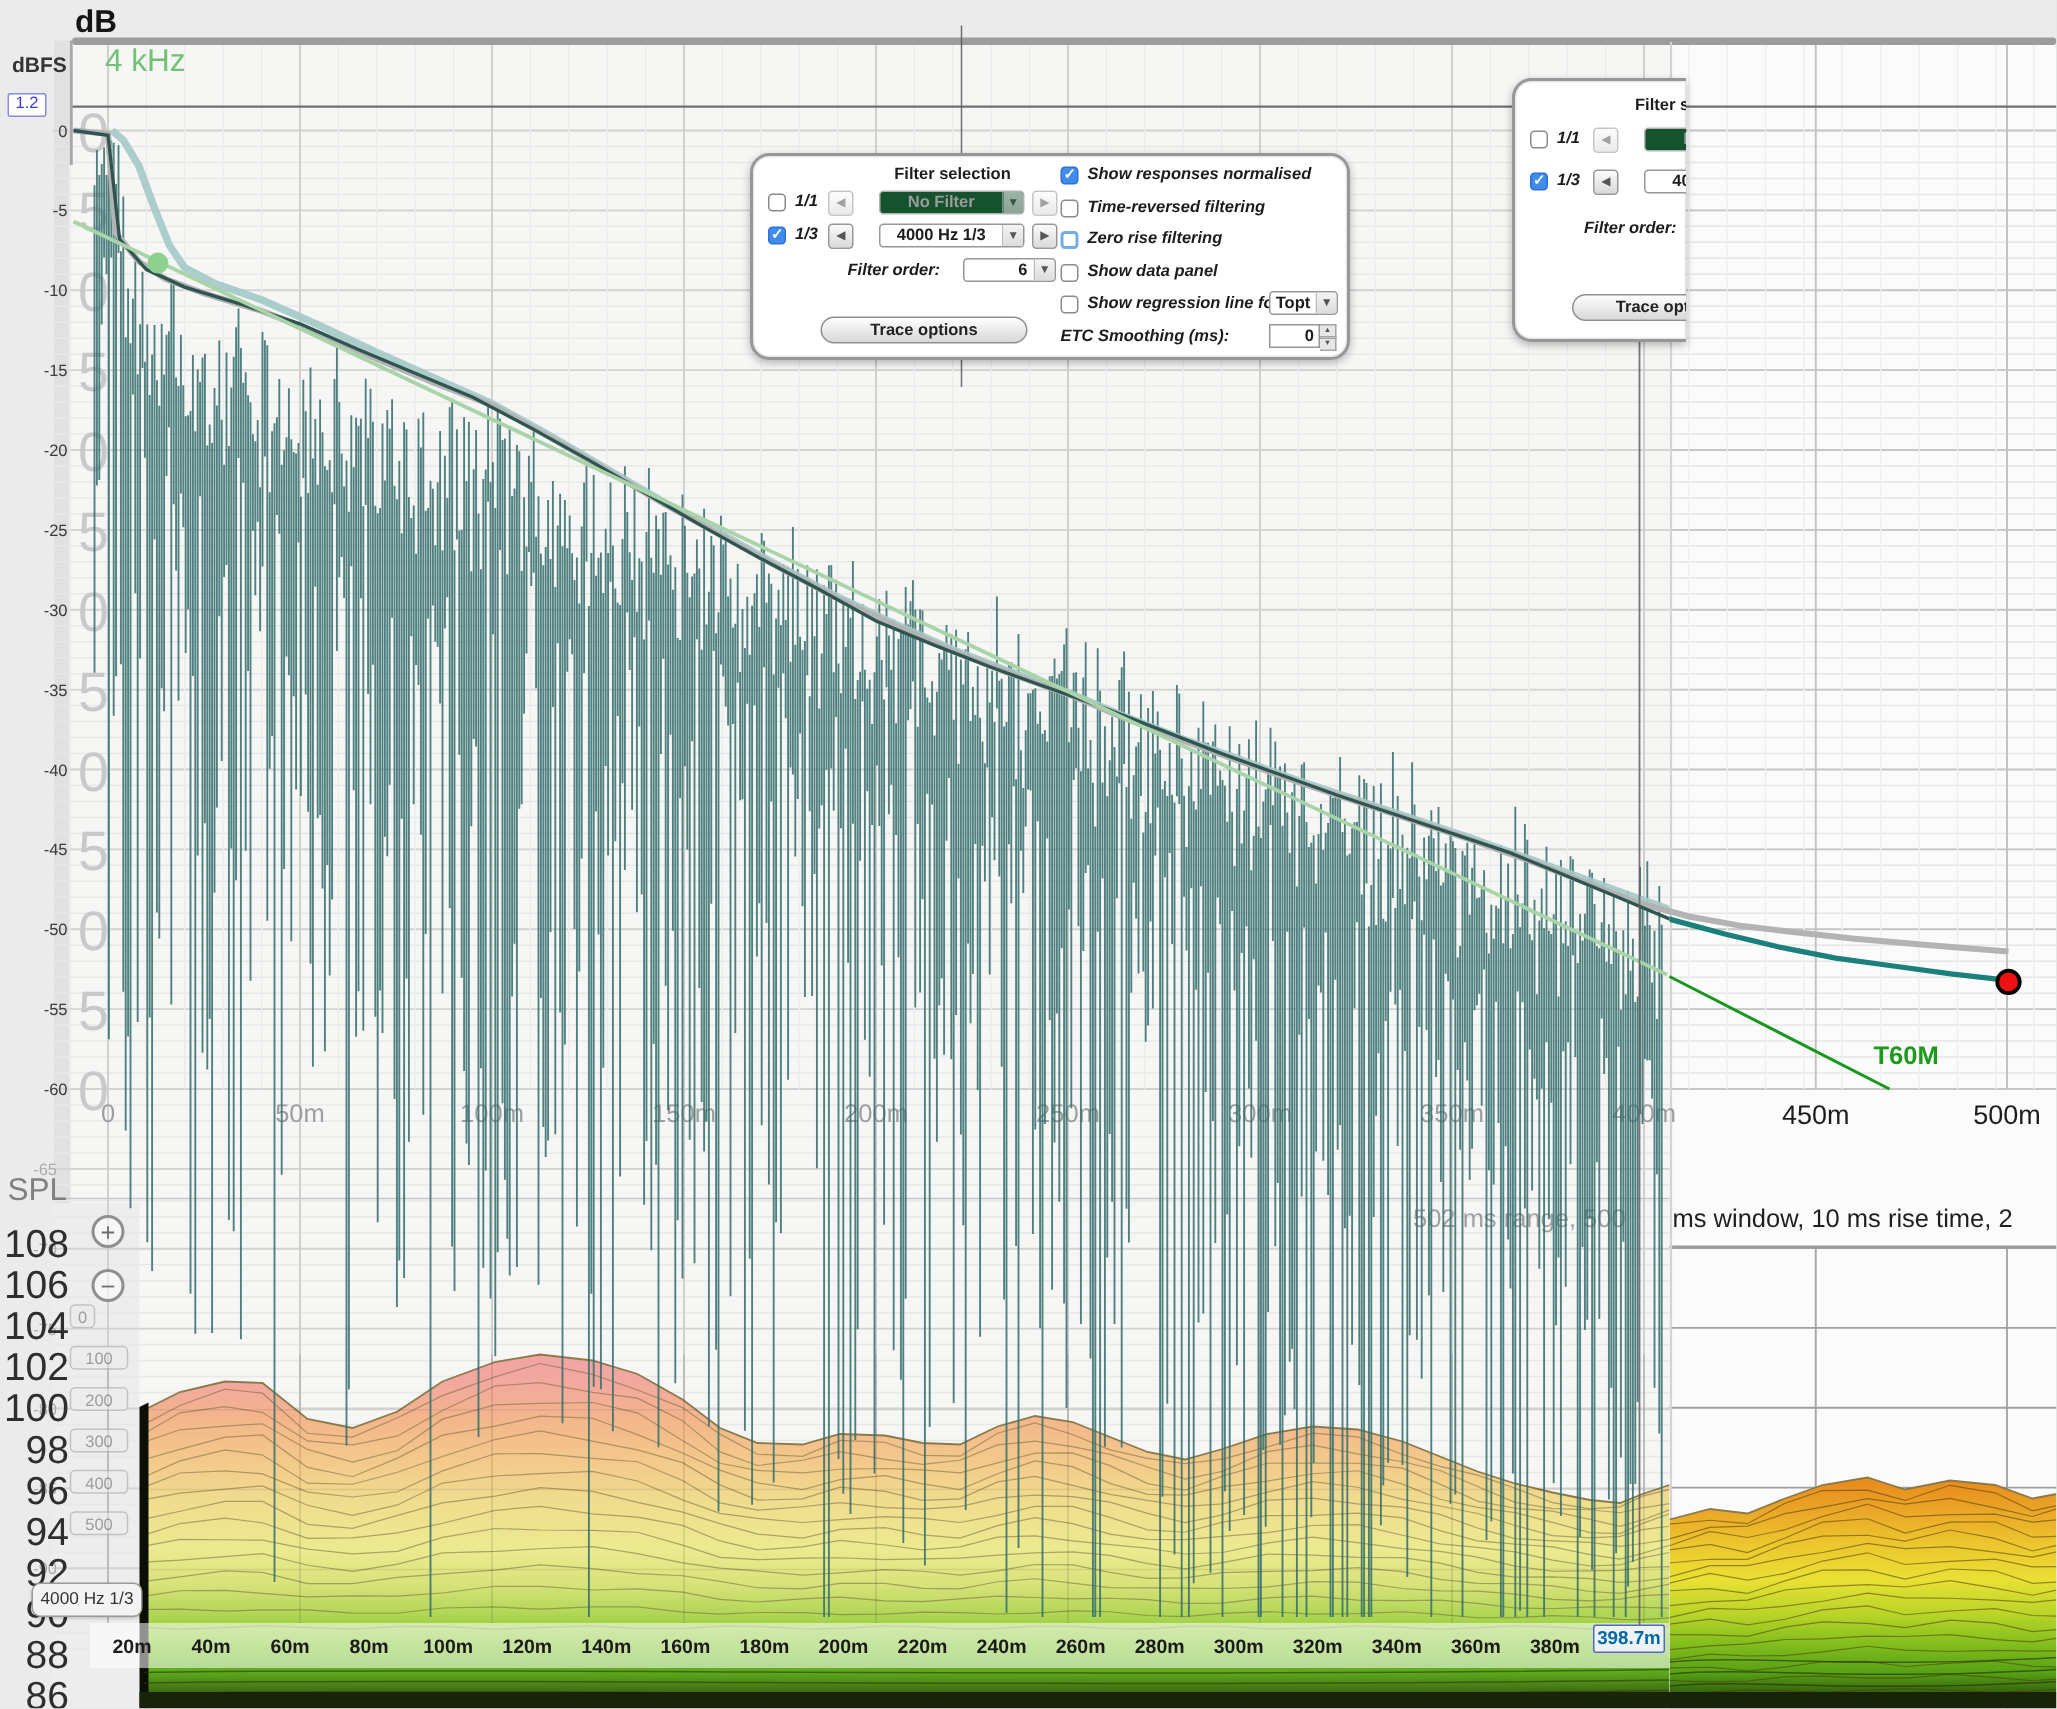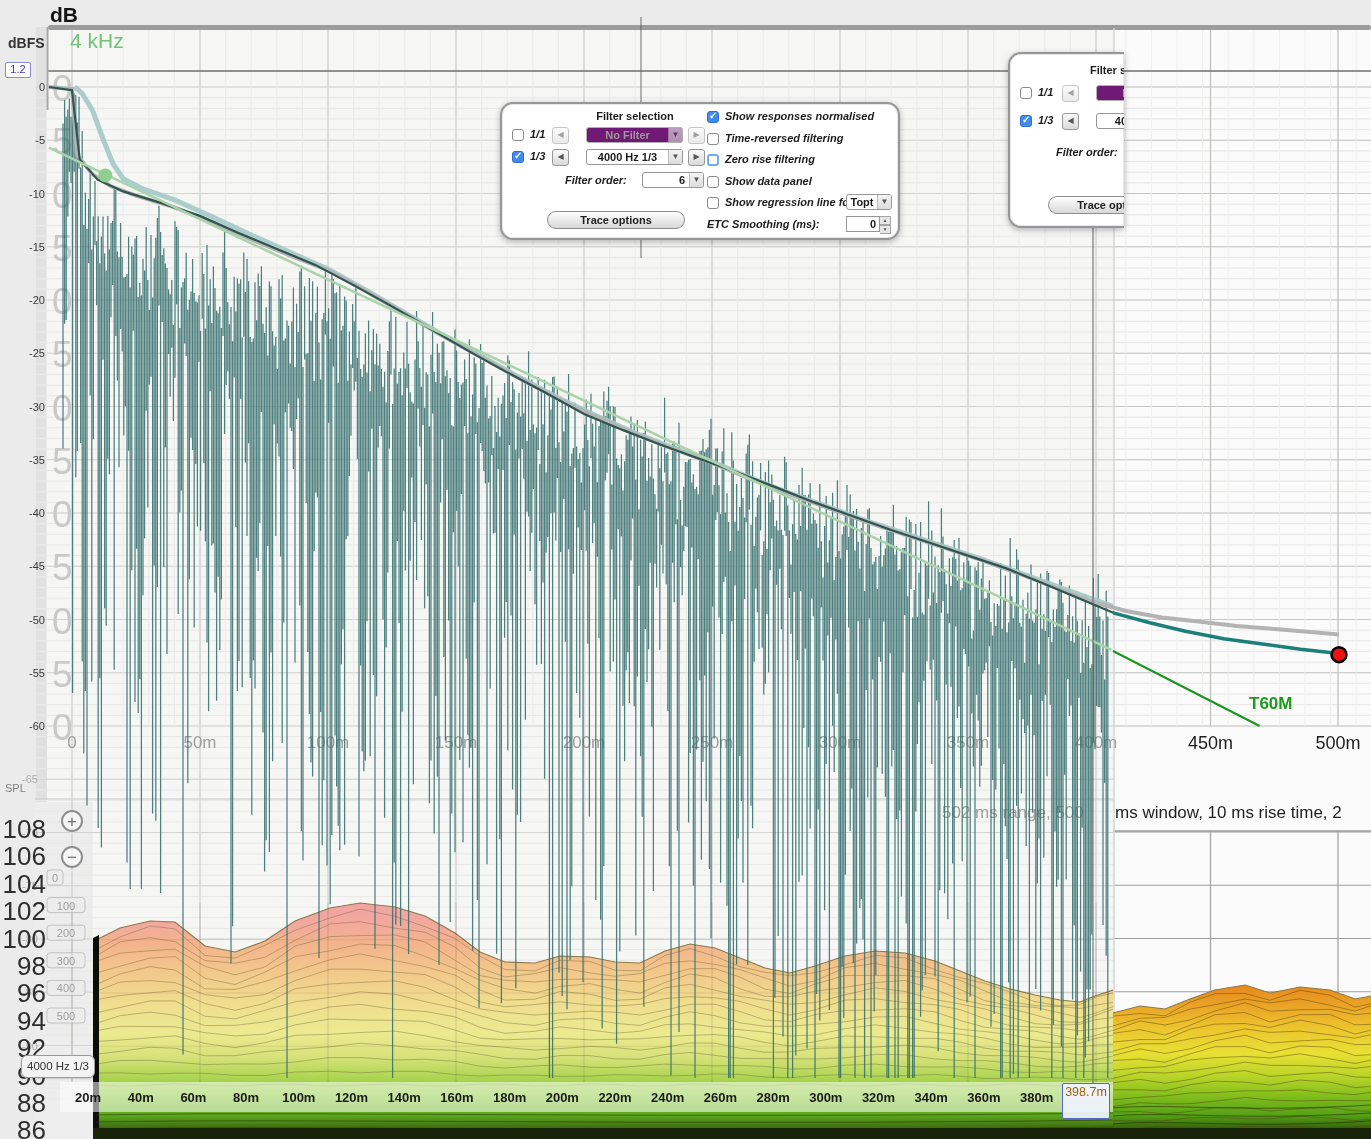--- a/index.html
+++ b/index.html
@@ -16,37 +16,37 @@
   .cb.focus{border:2px solid #74aceb;}
   .cblbl{position:absolute;font-weight:700;white-space:nowrap;font-style:italic;}
   .abtn{position:absolute;width:15px;height:15px;border:1px solid #979797;border-radius:3px;
         background:linear-gradient(#fbfbfb,#d9d9d9);color:#555;font-size:8px;line-height:14px;text-align:center;}
   .abtn.dis{opacity:.55;}
   .dd{position:absolute;height:16px;border:1px solid #979797;border-radius:3px;background:#fff;
       display:flex;align-items:center;box-sizing:border-box;}
   .dd .val{flex:1;text-align:center;font-weight:700;white-space:nowrap;overflow:hidden;}
   .dd .dbtn{width:13px;align-self:stretch;border-left:1px solid #bbb;background:linear-gradient(#f4f4f4,#dcdcdc);
             color:#555;font-size:8px;line-height:14px;text-align:center;border-radius:0 2px 2px 0;}
-  .dd.dis{background:#701a75;border-color:#b2b2b2;}
+  .dd.dis{background:#14532d;border-color:#b2b2b2;}
   .dd.dis .val{color:#9b9b9b;}
   .dd.dis .dbtn{opacity:.6;}
   .pushbtn{position:absolute;border:1.5px solid #8f8f8f;border-radius:9px;background:linear-gradient(#fefefe,#d8d8d8);
         font-weight:700;font-size:11px;color:#222;text-align:center;box-sizing:border-box;}
   .spin{position:absolute;display:flex;}
   .spin .fld{width:34px;height:16px;border:1px solid #979797;background:#fff;text-align:right;
              font-weight:700;padding-right:3px;box-sizing:border-box;line-height:15px;}
   .spin .arr{width:11px;display:flex;flex-direction:column;}
   .spin .arr span{flex:1;border:1px solid #a5a5a5;border-left:none;background:#e6e6e6;font-size:5px;
                   line-height:7px;text-align:center;color:#555;}
   
   .chip{position:absolute;box-sizing:border-box;text-align:center;}
   #marker-box{left:5px;top:62px;width:26px;height:16px;border:1.5px solid #8a8add;border-radius:2px;
               background:#fff;color:#3b3bd0;font-size:11px;line-height:13px;}
-  #cursor-box{left:1062px;top:1083px;width:48px;height:36px;border:1.5px solid #5468cc;border-radius:2px;
-              background:rgba(240,244,255,.92);color:#a16207;font-size:12.5px;font-weight:400;line-height:16px;}
+  #cursor-box{left:1062px;top:1083px;width:48px;height:19px;border:1.5px solid #5468cc;border-radius:2px;
+              background:rgba(240,244,255,.92);color:#0369a1;font-size:12.5px;font-weight:700;line-height:16px;}
   #wf-filter-chip{left:21px;top:1055px;width:74px;height:23px;border:1.5px solid #9a9a9a;border-radius:6px;
               background:#f3f3f3;color:#333;font-size:11.5px;line-height:20px;box-shadow:0 1px 2px rgba(0,0,0,.15);}
   .zoombtn{position:absolute;width:22px;height:22px;border:2px solid #8f8f8f;border-radius:50%;
            background:rgba(255,255,255,.55);color:#6f6f6f;font-size:17px;line-height:19px;text-align:center;box-sizing:border-box;}
 </style>
 </head>
 <body>
 
 <div id="app">
   <svg id="plot-svg" width="1371" height="1139">
@@ -526,21 +526,21 @@
         <rect x="93" y="1128" width="1278" height="11" fill="#18230a"></rect>
       </g>
       <line x1="641" y1="17" x2="641" y2="258" stroke="#606060" stroke-width="1" opacity="0.9"></line>
       <line x1="1093" y1="60" x2="1093" y2="1084" stroke="#606060" stroke-width="1.2" opacity="0.85"></line>
     </svg>
 
   <div class="lbl" style="left:16px;top:3px;font-size:21px;font-weight:700;color:#151515;margin-left:34px;">dB</div>
   <div class="lbl" style="left:8px;top:35px;font-size:14px;font-weight:700;color:#333;">dBFS</div>
   <div class="chip" id="marker-box">1.2</div>
   <div class="lbl" style="left:70px;top:29px;font-size:21px;font-weight:500;color:#72c276;">4 kHz</div>
-  <div class="lbl" style="left:5px;top:782px;font-size:11px;color:#808080;">SPL</div>
+  <div class="lbl" style="left:5px;top:782px;font-size:21px;color:#808080;">SPL</div>
   <div class="lbl" style="left:1249px;top:694px;font-size:17px;font-weight:700;color:#1b9a1b;">T60M</div>
 
   <div class="zoombtn" style="left:61px;top:810px;">+</div>
   <div class="zoombtn" style="left:61px;top:846px;">−</div>
 
   <div class="chip" id="wf-filter-chip">4000 Hz 1/3</div>
   <div class="chip" id="cursor-box">398.7m</div>
 
   <div class="dlg" style="left:500px;top:102px;width:396px;height:134px;">
     <div class="t" style="left:68px;top:6px;width:130px;text-align:center;">Filter selection</div>

